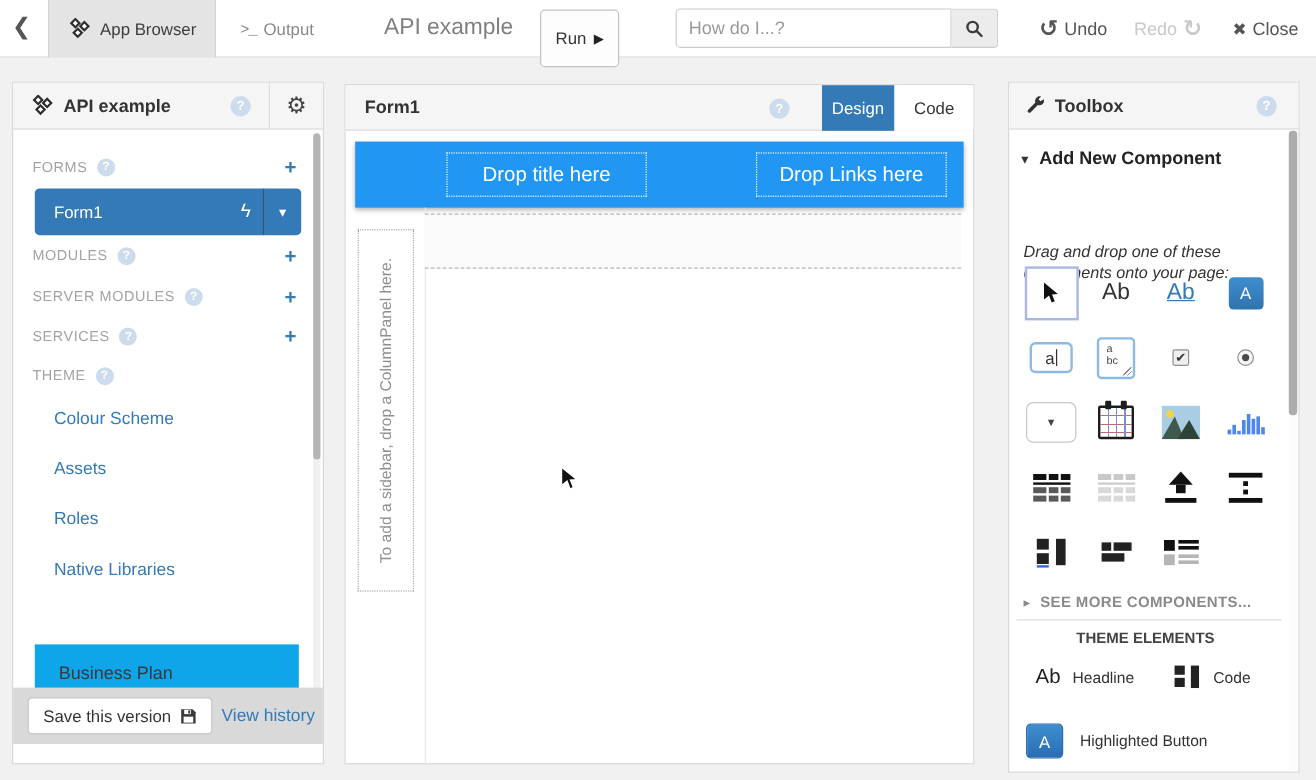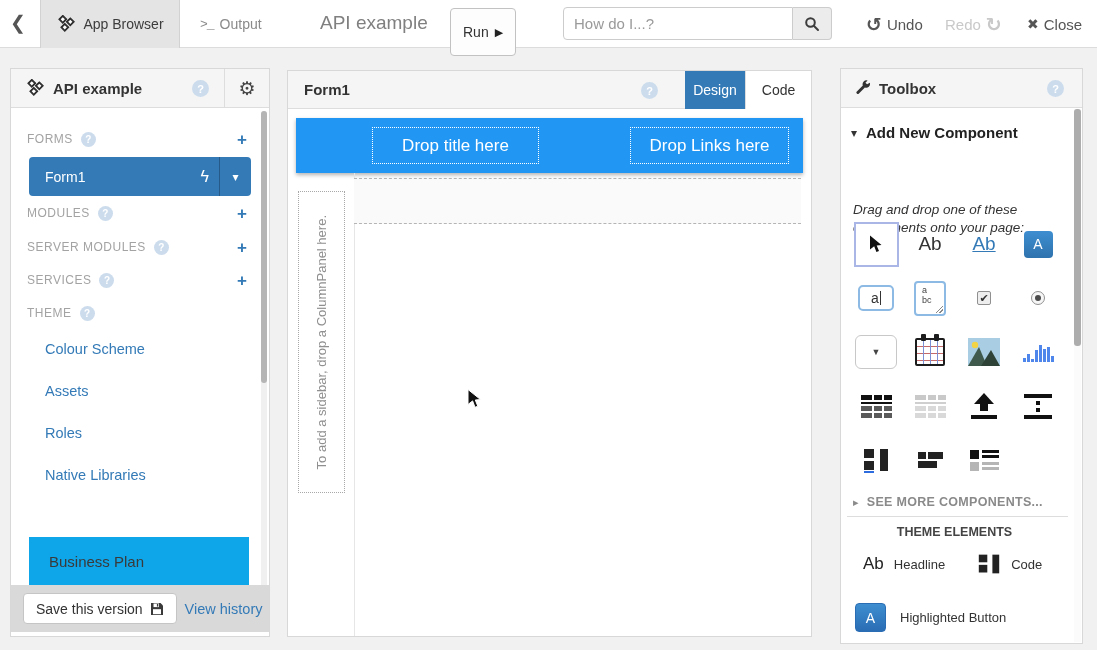--- a/index.html
+++ b/index.html
@@ -40,21 +40,21 @@
   .sec-row { position:absolute; left:16px; right:14px; height:16px; display:flex; align-items:center; gap:8px; }
   .sec-label { font-size:12px; color:#a3a3a3; letter-spacing:.5px; }
   .sec-plus { position:absolute; right:8px; color:#337ab7; font-weight:bold; font-size:17px; cursor:pointer; line-height:1; }
   .form-btn { position:absolute; left:18px; top:88px; width:222px; height:39px; background:#337ab7; border-radius:4px; display:flex; color:#fff; cursor:pointer; }
   .form-btn-main { flex:1; display:flex; align-items:center; padding:0 10px 0 16px; font-size:14px; }
   .form-bolt { margin-left:auto; font-size:16px; }
   .form-caret { width:32px; border-left:1px solid rgba(0,0,0,.25); display:flex; align-items:center; justify-content:center; font-size:12px; }
   .theme-link { position:absolute; left:34px; font-size:14.5px; color:#337ab7; cursor:pointer; }
   .bp-box { position:absolute; left:18px; top:468px; width:220px; height:54px; background:#0ea5e9; }
   .bp-text { position:absolute; left:20px; top:16px; font-size:15px; color:#3a3a3a; }
-  .sidebar-footer { position:absolute; left:0; bottom:4px; width:258px; height:47px; background:#d9d9d9; display:flex; align-items:center; gap:8px; padding-left:12px; }
+  .sidebar-footer { position:absolute; left:0; bottom:16px; width:258px; height:47px; background:#d9d9d9; display:flex; align-items:center; gap:8px; padding-left:12px; }
   .save-btn { height:31px; padding:0 12px; background:#fff; border:1px solid #c5c5c5; border-radius:4px; font-size:14px; color:#333; display:flex; align-items:center; gap:7px; cursor:pointer; }
   .view-history { font-size:14.5px; color:#337ab7; cursor:pointer; }
   .side-scroll { position:absolute; right:2px; top:42px; width:6px; height:478px; background:#f0f0f0; border-radius:3px; }
   .side-thumb { position:absolute; top:0; width:6px; height:272px; background:#b5b5b5; border-radius:3px; cursor:pointer; }
 
   
   .canvas { left:287px; top:70px; width:525px; height:567px; }
   .canvas .panel-header { padding-left:16px; }
   .canvas-title { font-size:15px; font-weight:bold; color:#333; }
   .canvas-help { position:absolute; right:153px; top:11px; }

